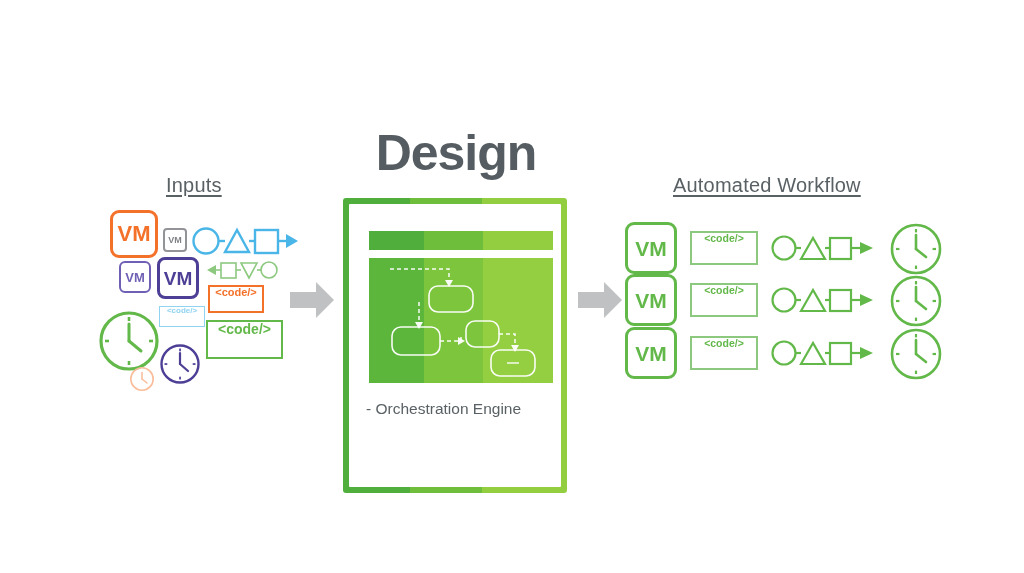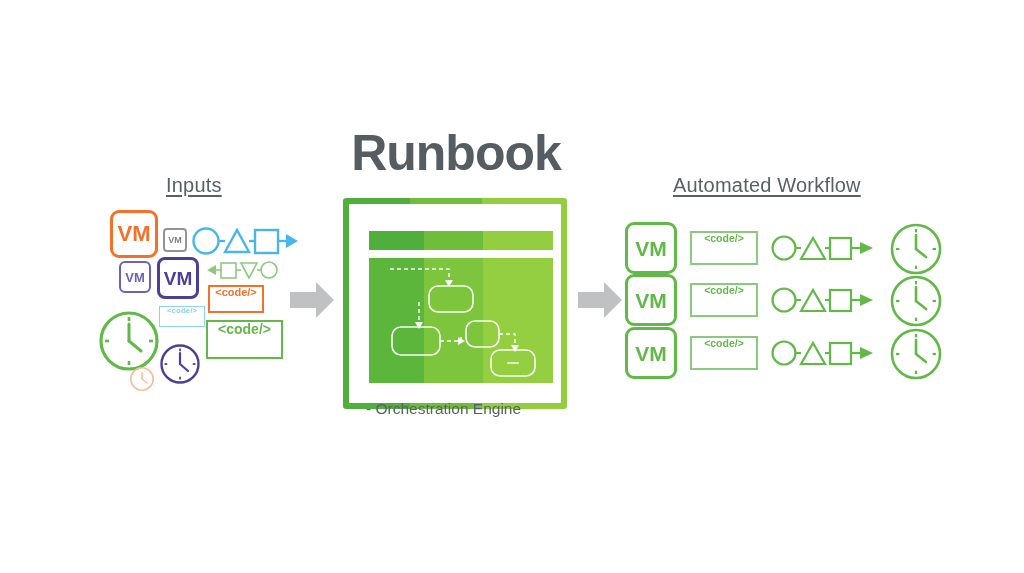--- a/index.html
+++ b/index.html
@@ -68,21 +68,21 @@
     line-height: 1;
     white-space: nowrap;
   }
 
   
   #runbook-panel {
     position: absolute;
     left: 343px;
     top: 198px;
     width: 224px;
-    height: 211px;
+    height: 295px;
     box-sizing: border-box;
     padding-left: 12px;
   }
   #runbook-frame-bg {
     position: absolute;
     inset: 0;
     background: linear-gradient(to right,
        #4fae3c 0%, #4fae3c 30%,
        #6fbe3b 30%, #6fbe3b 62%,
        #92ce3f 62%, #92ce3f 100%);
@@ -128,21 +128,21 @@
   
   .wf-row { position: absolute; left: 625px; width: 300px; height: 58px; }
 </style>
 </head>
 <body>
 
 <div class="stage">
 
   <div class="section-title" id="inputs-title">Inputs</div>
 
-  <div class="runbook-title">Runbook</div>
+  <div class="runbook-title">Design</div>
 
   <div class="section-title" id="workflow-title">Automated Workflow</div>
 
   <div class="abs" style="left:0;top:0;width:330px;height:573px;">
 
     <div class="vm-box" style="left:110px;top:210px;width:48px;height:48px;border:3px solid #f4712a;border-radius:9px;color:#f4712a;font-size:22px;">
       <span>VM</span>
     </div>
 
     <div class="vm-box" style="left:163px;top:228px;width:24px;height:24px;border:2px solid #929497;border-radius:4px;color:#808285;font-size:9px;">

